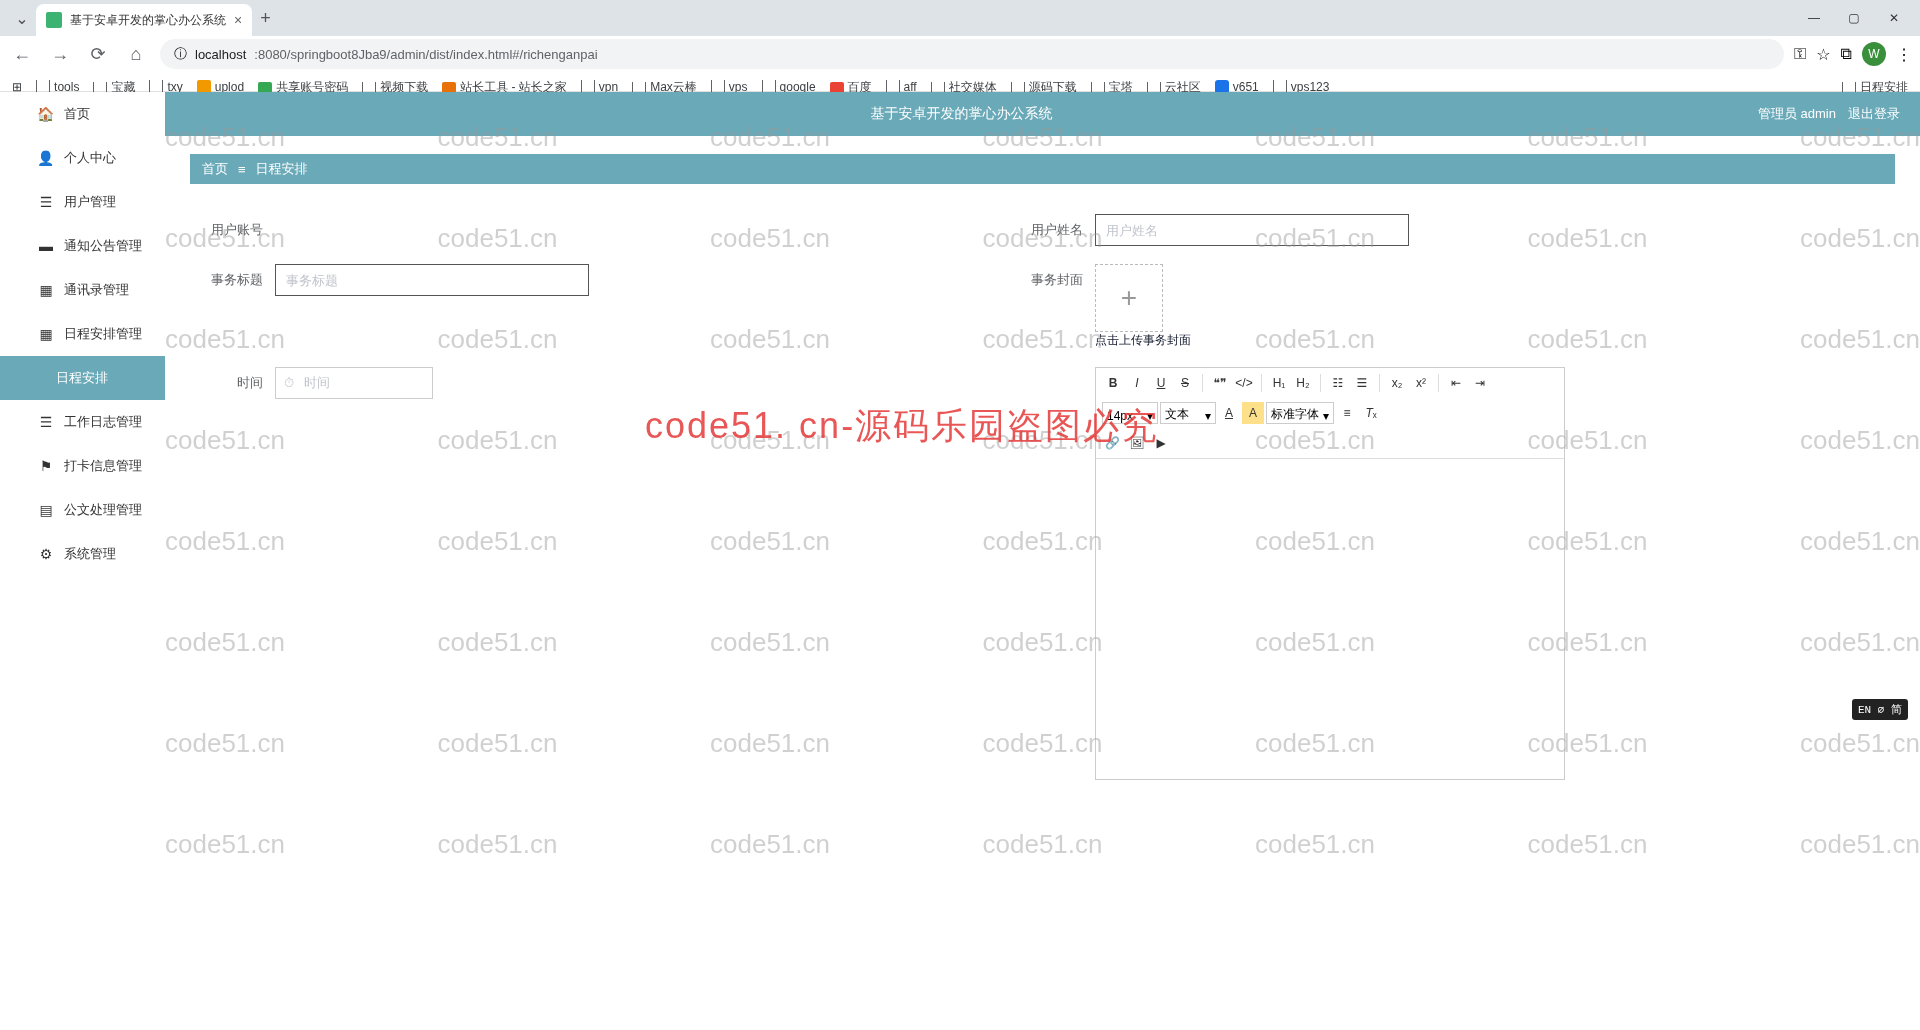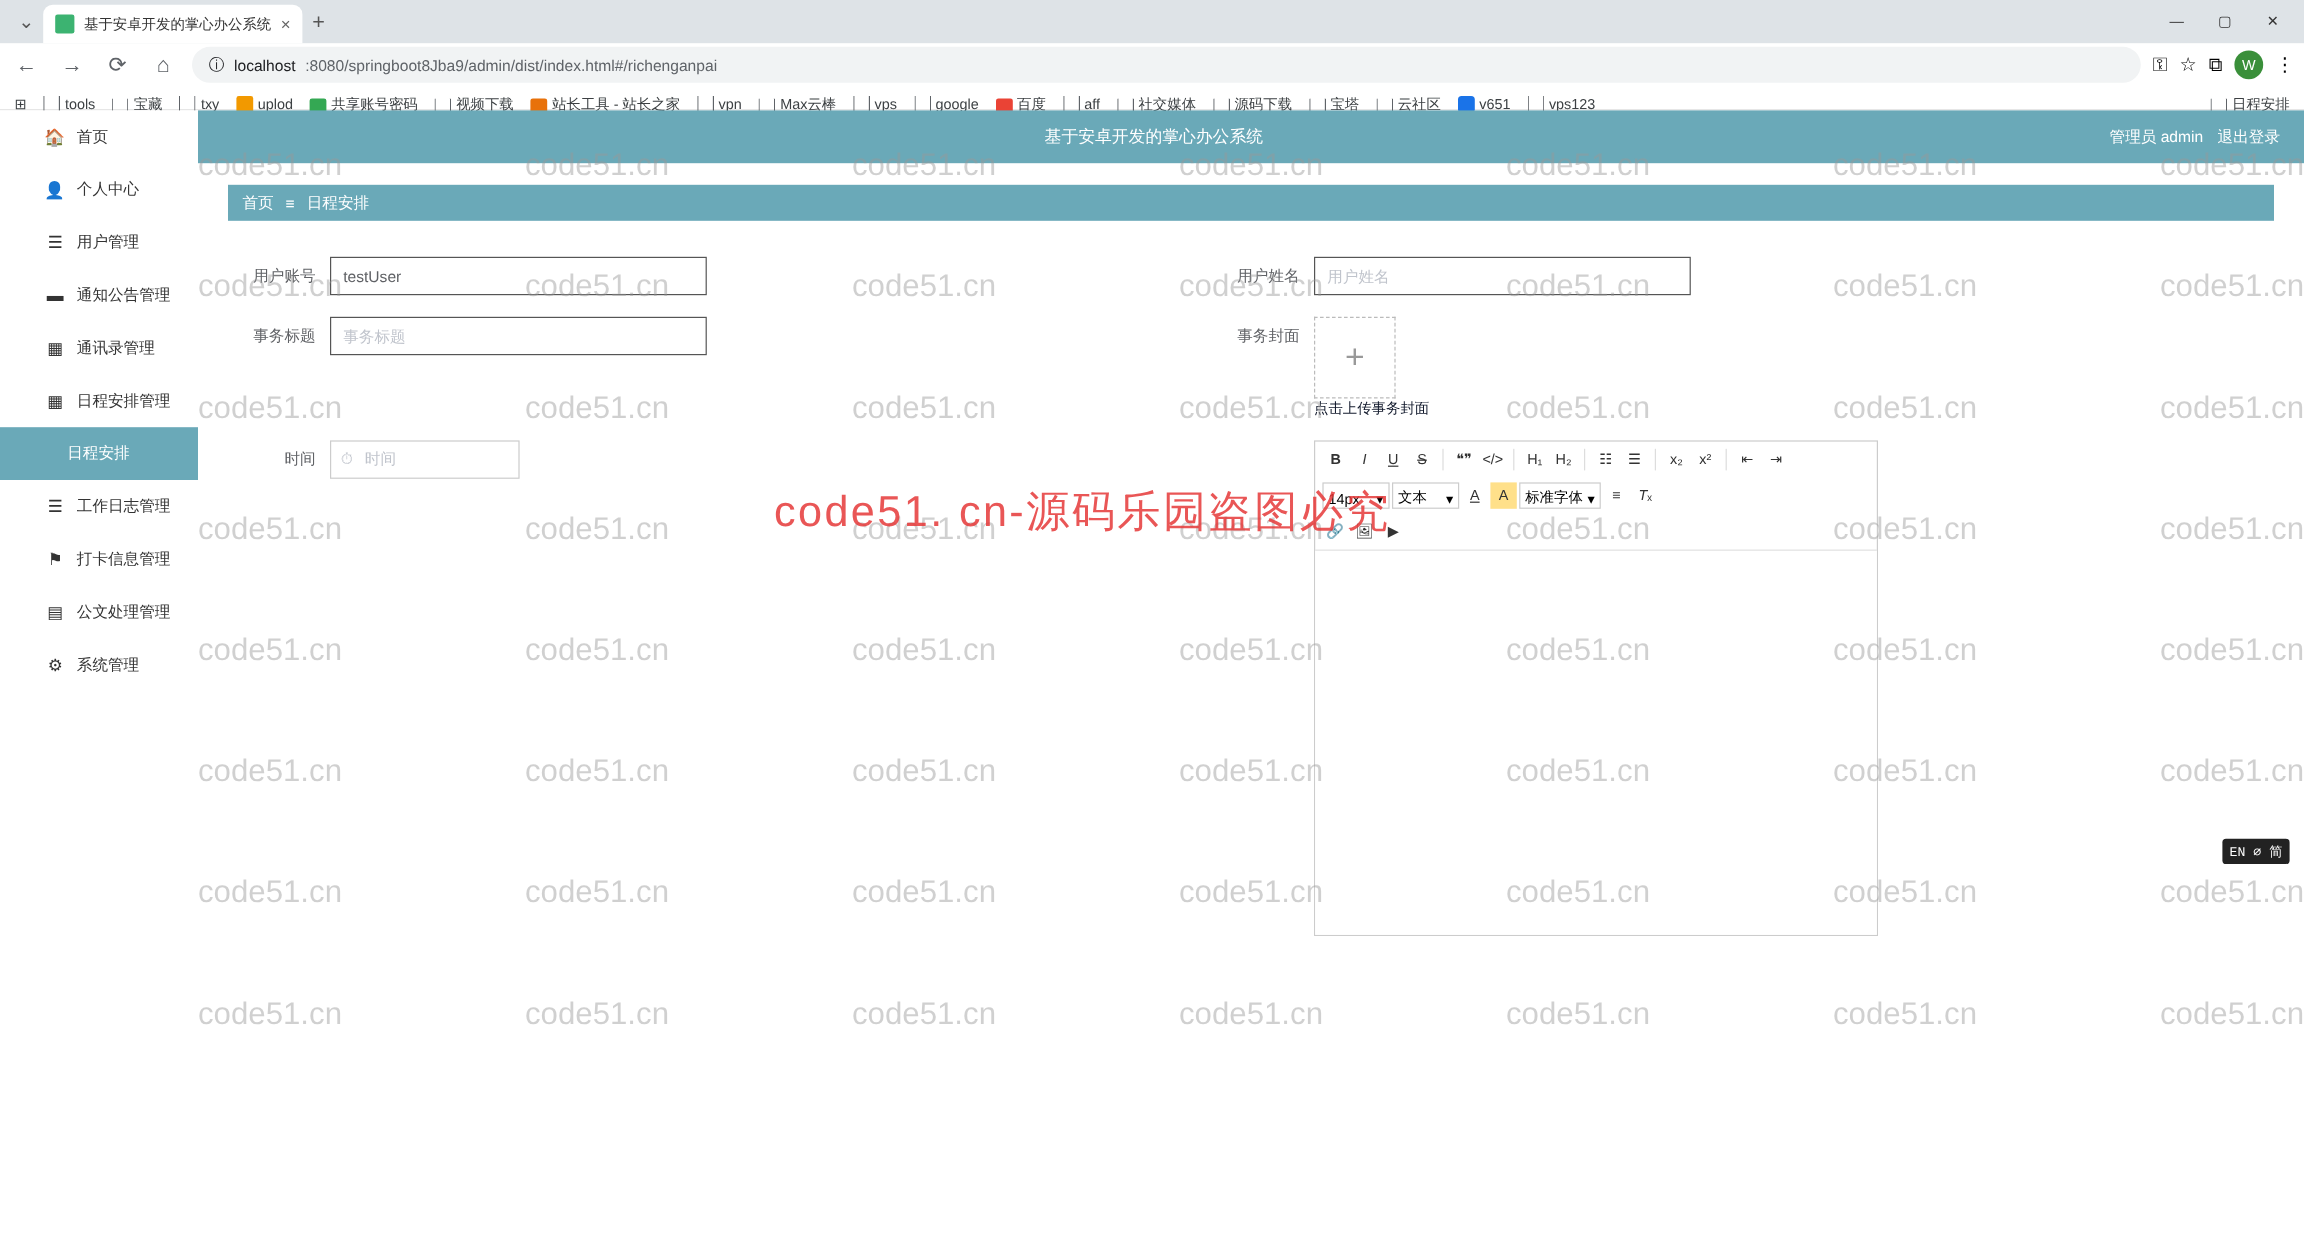--- a/index.html
+++ b/index.html
@@ -255,21 +255,20 @@
     <div class="breadcrumb">
       <span>首页</span>
       <span>≡</span>
       <span>日程安排</span>
     </div>
 
     <div class="form-area">
       <div class="form-row">
         <div class="form-group wide">
           <div class="fg-label">用户账号</div>
-          <input class="fg-input" value="testUser" style="">
         </div>
         <div style="flex:0 0 140px"></div>
         <div class="form-group">
           <div class="fg-label">用户姓名</div>
           <input class="fg-input" placeholder="用户姓名" style="">
         </div>
       </div>
 
       <div class="form-row">
         <div class="form-group wide">

